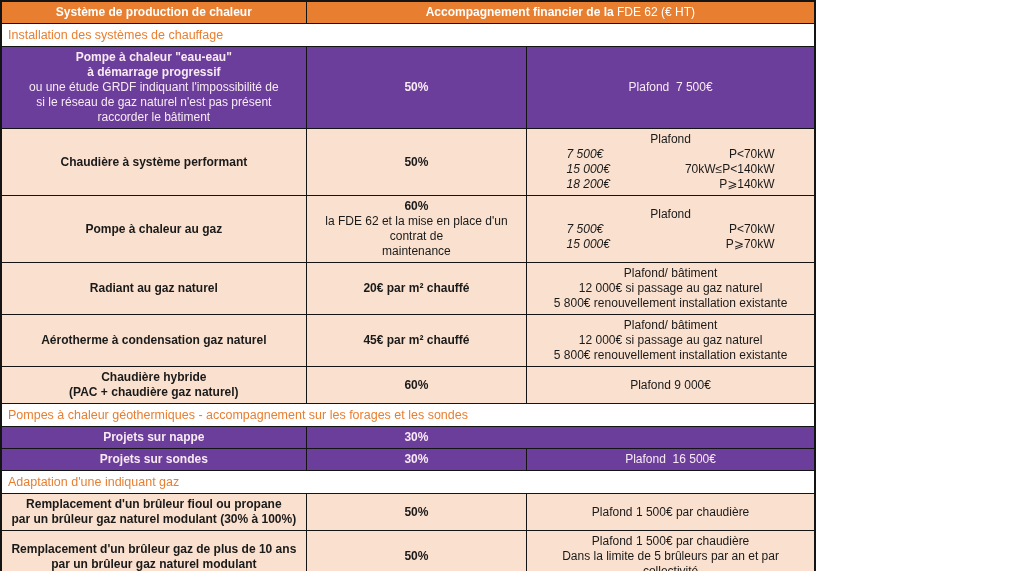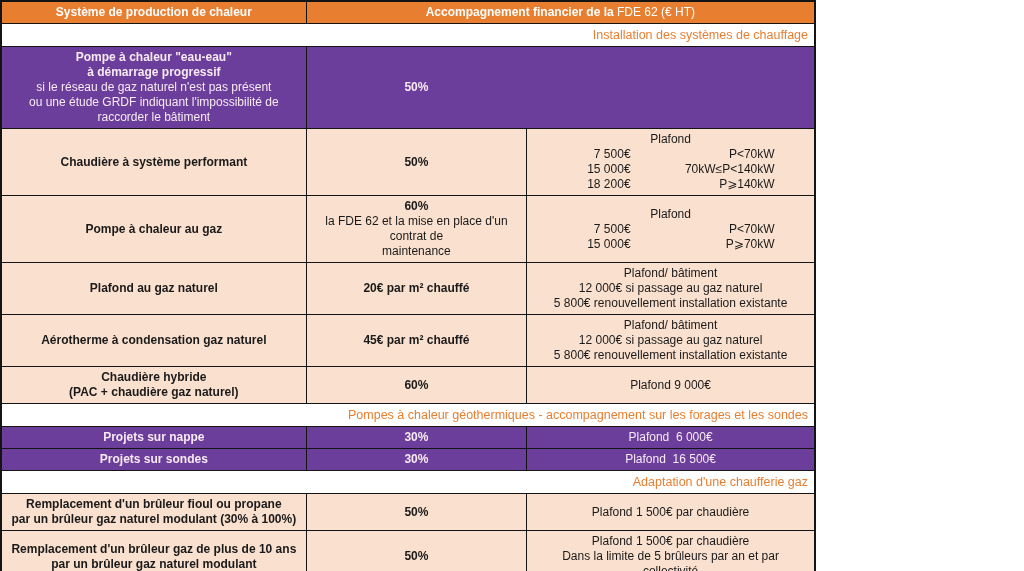--- a/index.html
+++ b/index.html
@@ -43,36 +43,36 @@
     flex-direction:column;
     justify-content:center;
     align-items:center;
     text-align:center;
     padding:3px 6px;
     min-height:21px;
   }
   .cell + .cell{border-left:1px solid var(--border);}
   .section-label{
     padding:4px 6px;
-    text-align:right;
+    text-align:left;
   }
   .line{
     font-size:12px;
     line-height:15px;
     white-space:pre-wrap;
   }
   .line.b{font-weight:bold;}
   .line.pair{
     display:grid;
     grid-template-columns:64px 122px;
     column-gap:22px;
     justify-content:center;
     width:100%;
   }
-  .line.pair .amt{text-align:right;}
+  .line.pair .amt{text-align:left;font-style:italic;}
   .line.pair .cond{text-align:right;}
   .hdr-regular{font-weight:normal;}
 </style>
 </head>
 <body>
 
 <div class="table">
   <div class="row header-row">
     <div class="cell">
       <span class="line b">Système de production de chaleur</span>
@@ -82,26 +82,29 @@
     </div>
   </div>
   <div id="table-body">
       <div class="row section-row">
         <div class="section-label">Installation des systèmes de chauffage</div>
       </div>
       <div class="row data-row purple">
         <div class="cell">
           <div class="line b">Pompe à chaleur "eau-eau"</div>
           <div class="line b">à démarrage progressif</div>
+          <div class="line">ou une étude GRDF indiquant l'impossibilité de</div>
           <div class="line">si le réseau de gaz naturel n'est pas présent</div>
-          <div class="line">ou une étude GRDF indiquant l'impossibilité de</div>
           <div class="line">raccorder le bâtiment</div>
         </div>
         <div class="cell">
           <div class="line b">50%</div>
+        </div>
+        <div class="cell">
+          <div class="line">Plafond  7 500€</div>
         </div>
       </div>
       <div class="row data-row peach">
         <div class="cell">
           <div class="line b">Chaudière à système performant</div>
         </div>
         <div class="cell">
           <div class="line b">50%</div>
         </div>
         <div class="cell">
@@ -121,21 +124,21 @@
           <div class="line">maintenance</div>
         </div>
         <div class="cell">
           <div class="line">Plafond</div>
           <div class="line pair"><span class="amt">7 500€</span><span class="cond">P&lt;70kW</span></div>
           <div class="line pair"><span class="amt">15 000€</span><span class="cond">P⩾70kW</span></div>
         </div>
       </div>
       <div class="row data-row peach">
         <div class="cell">
-          <div class="line b">Plafond au gaz naturel</div>
+          <div class="line b">Radiant au gaz naturel</div>
         </div>
         <div class="cell">
           <div class="line b">20€ par m² chauffé</div>
         </div>
         <div class="cell">
           <div class="line">Plafond/ bâtiment</div>
           <div class="line">12 000€ si passage au gaz naturel</div>
           <div class="line">5 800€ renouvellement installation existante</div>
         </div>
       </div>
@@ -167,37 +170,34 @@
       <div class="row section-row">
         <div class="section-label">Pompes à chaleur géothermiques - accompagnement sur les forages et les sondes</div>
       </div>
       <div class="row data-row purple">
         <div class="cell">
           <div class="line b">Projets sur nappe</div>
         </div>
         <div class="cell">
           <div class="line b">30%</div>
         </div>
-        <div class="cell">
-          <div class="line">Plafond  6 000€</div>
-        </div>
       </div>
       <div class="row data-row purple">
         <div class="cell">
           <div class="line b">Projets sur sondes</div>
         </div>
         <div class="cell">
           <div class="line b">30%</div>
         </div>
         <div class="cell">
           <div class="line">Plafond  16 500€</div>
         </div>
       </div>
       <div class="row section-row">
-        <div class="section-label">Adaptation d'une chaufferie gaz</div>
+        <div class="section-label">Adaptation d'une indiquant gaz</div>
       </div>
       <div class="row data-row peach">
         <div class="cell">
           <div class="line b">Remplacement d'un brûleur fioul ou propane</div>
           <div class="line b">par un brûleur gaz naturel modulant (30% à 100%)</div>
         </div>
         <div class="cell">
           <div class="line b">50%</div>
         </div>
         <div class="cell">

